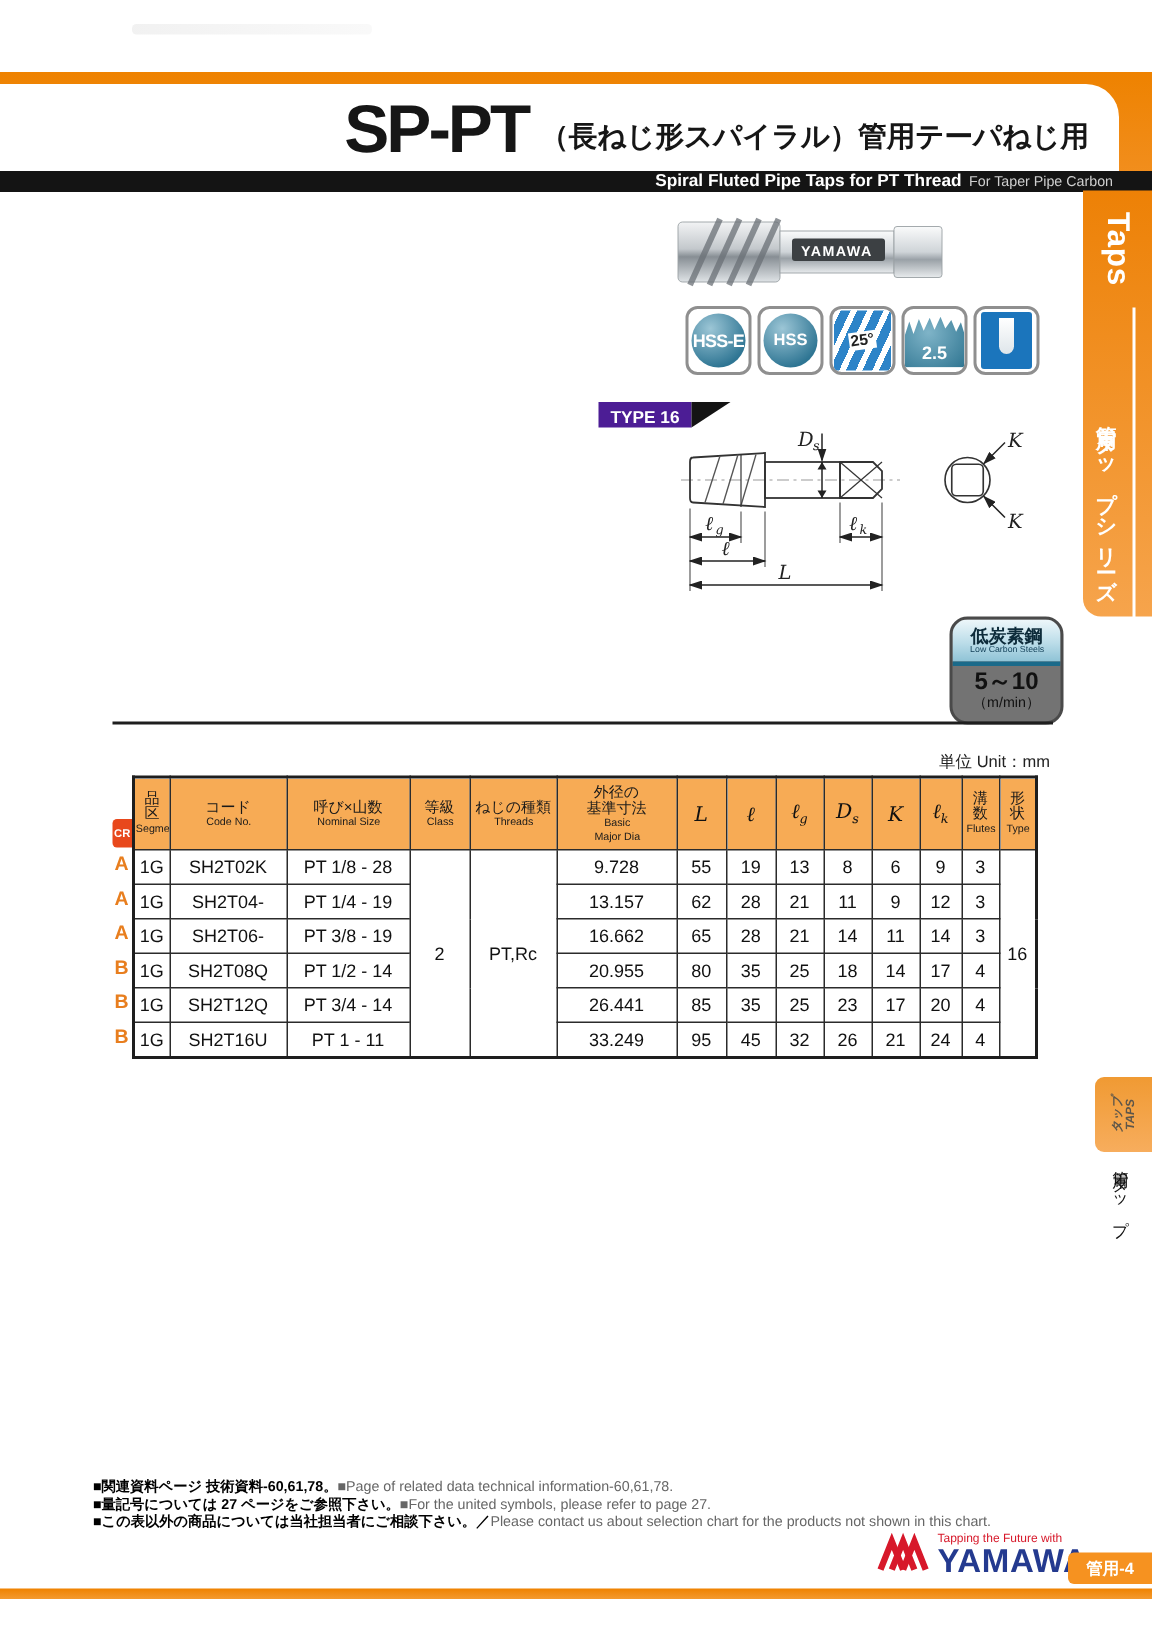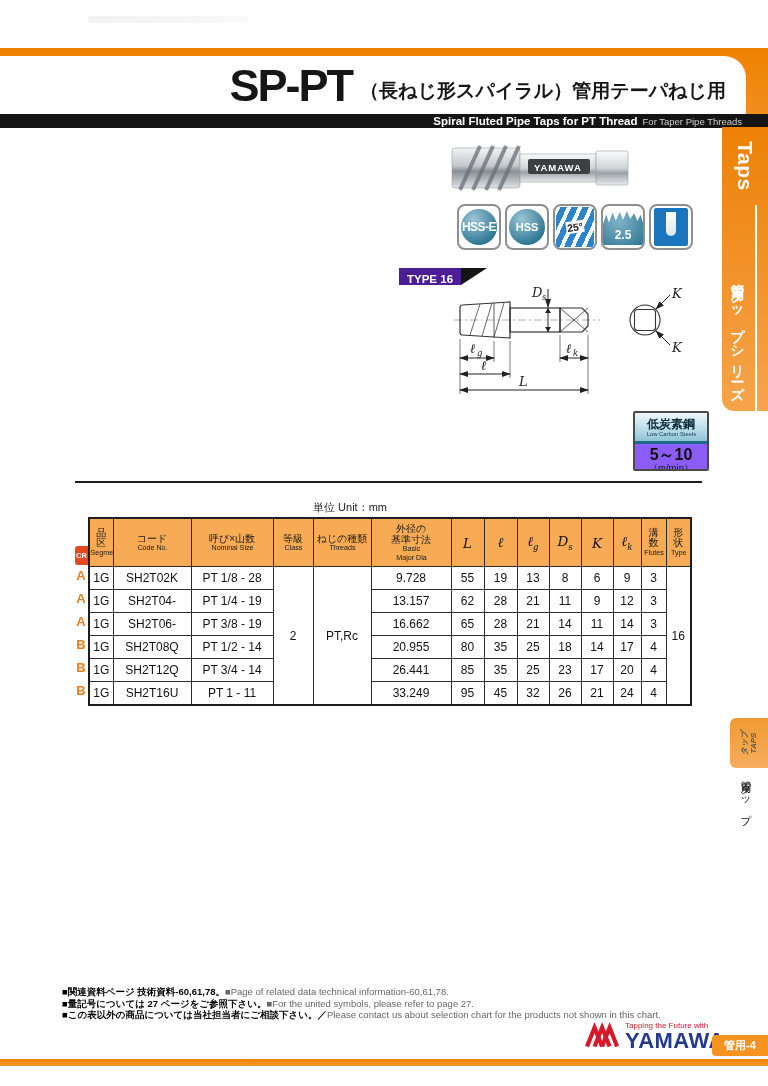--- a/index.html
+++ b/index.html
@@ -47,32 +47,32 @@
                border-radius:0 0 6px 6px;}
   
   .type-tab{position:absolute;left:399px;top:268px;height:17px;background:#4c1d95;color:#fff;font-weight:bold;
             font-size:11.5px;display:flex;align-items:flex-end;padding:0 8px;}
   .type-tab::after{content:"";position:absolute;left:100%;top:0;border-style:solid;border-width:17px 26px 0 0;
                    border-color:#141414 transparent transparent transparent;}
   .diagram{position:absolute;left:398px;top:284px;}
   .diagram text{font-family:"DejaVu Serif","Liberation Serif",serif;font-style:italic;font-size:13px;fill:#222;}
   .diagram text.sub{font-size:8.5px;}
   
-  .mat-box{position:absolute;left:633px;top:411px;width:76px;height:60px;border:2px solid #4a4a4a;border-radius:2px;
-           background:#8b5cf6;box-sizing:border-box;overflow:hidden;}
+  .mat-box{position:absolute;left:633px;top:411px;width:76px;height:72px;border:2px solid #4a4a4a;border-radius:12px;
+           background:#737373;box-sizing:border-box;overflow:hidden;}
   .mat-head{height:28px;background:linear-gradient(180deg,#eef7fa 0%,#bcdde9 55%,#8fc3d6 100%);
             border-bottom:3px solid #1a6a8a;display:flex;flex-direction:column;align-items:center;justify-content:center;}
   .mat-jp{font-size:12px;font-weight:bold;color:#0d2b3a;line-height:12px;}
   .mat-en{font-size:6.5px;color:#14425a;transform:scale(.9);}
   .mat-body{display:flex;flex-direction:column;align-items:center;justify-content:center;height:33px;}
   .mat-speed{font-size:16px;font-weight:bold;color:#111;line-height:15px;}
   .mat-unit{font-size:9.5px;color:#111;}
   
   .rule{position:absolute;left:75px;top:481px;width:627px;height:2px;background:#1e1e1e;}
-  .unit-note{position:absolute;left:0;top:500px;width:700px;text-align:center;font-size:11px;color:#222;}
+  .unit-note{position:absolute;left:0;top:500px;width:700px;text-align:right;font-size:11px;color:#222;}
   table.spec{position:absolute;left:88px;top:517px;border-collapse:collapse;table-layout:fixed;width:602px;}
   table.spec th,table.spec td{border:1px solid #2b2b2b;padding:0;text-align:center;overflow:hidden;}
   table.spec{border:2px solid #1e1e1e;padding-left:28px;}
   table.spec th{background:#f7ab55;font-weight:normal;height:47px;vertical-align:middle;}
   .hjp{font-size:10px;color:#1a1a1a;line-height:11px;}
   .hen{font-size:7.5px;color:#1a1a1a;line-height:8.5px;transform:scale(.95);}
   .stack{width:14px;margin:0 auto;word-break:break-all;line-height:10.5px;font-size:10px;}
   .dim{font-family:"DejaVu Serif","Liberation Serif",serif;font-style:italic;font-size:13.5px;}
   .dim sub{font-size:8.5px;}
   table.spec td{height:22px;font-size:12px;background:#fff;color:#111;}
@@ -111,21 +111,21 @@
 
   <div class="smudge"></div>
 
   <div class="band"></div>
   <div class="title-box">
     <span class="sp-pt">SP-PT</span>
     <span class="title-jp">（長ねじ形スパイラル）管用テーパねじ用</span>
   </div>
   <div class="subtitle-bar">
     <span class="subtitle-en">Spiral Fluted Pipe Taps for PT Thread</span>
-    <span class="subtitle-sub">For Taper Pipe Threads</span>
+    <span class="subtitle-sub">For Taper Pipe Carbon</span>
   </div>
 
   <div class="side-tab">
     <div class="taps-wrap">
       <span>Taps</span>
     </div>
     <div class="side-line"></div>
     <div class="side-dot"></div>
     <div class="series-label">管用タップシリーズ</div>
   </div>

